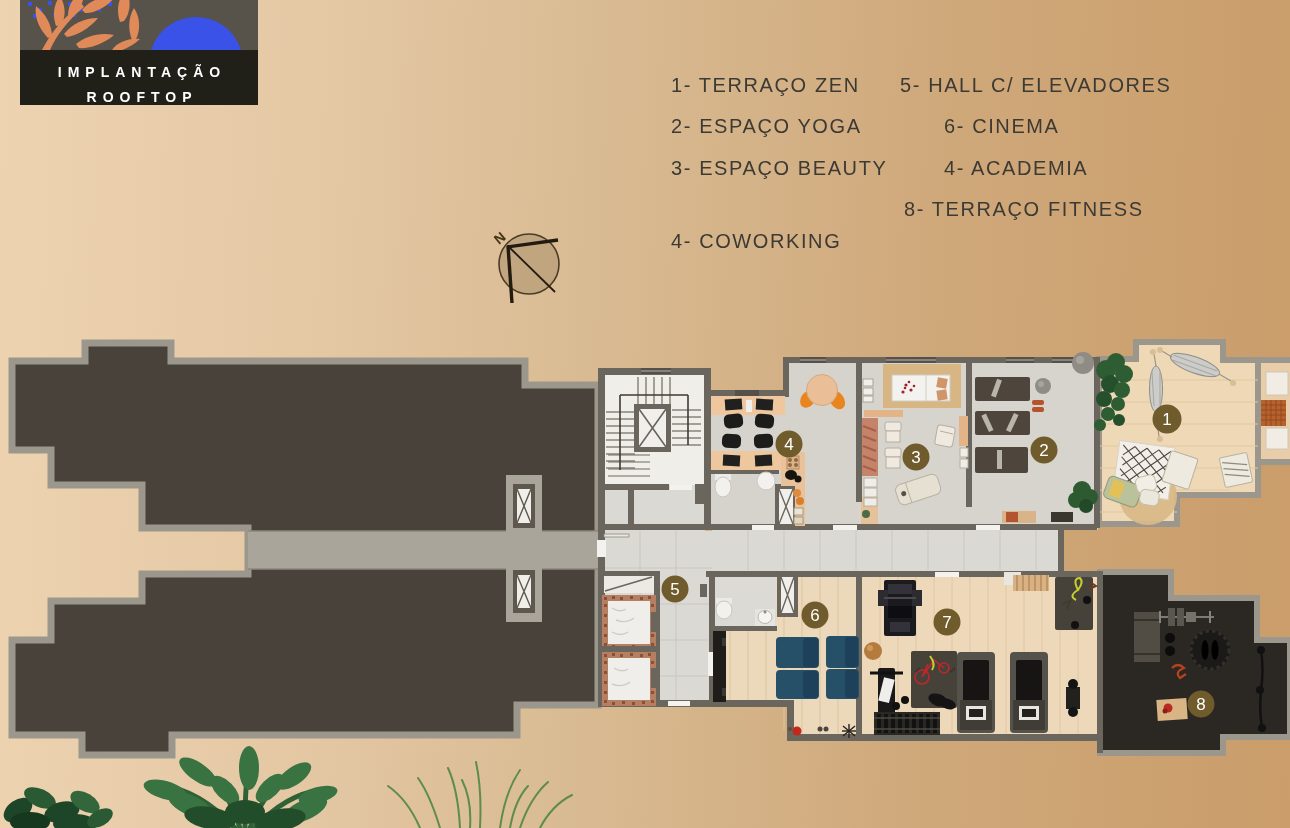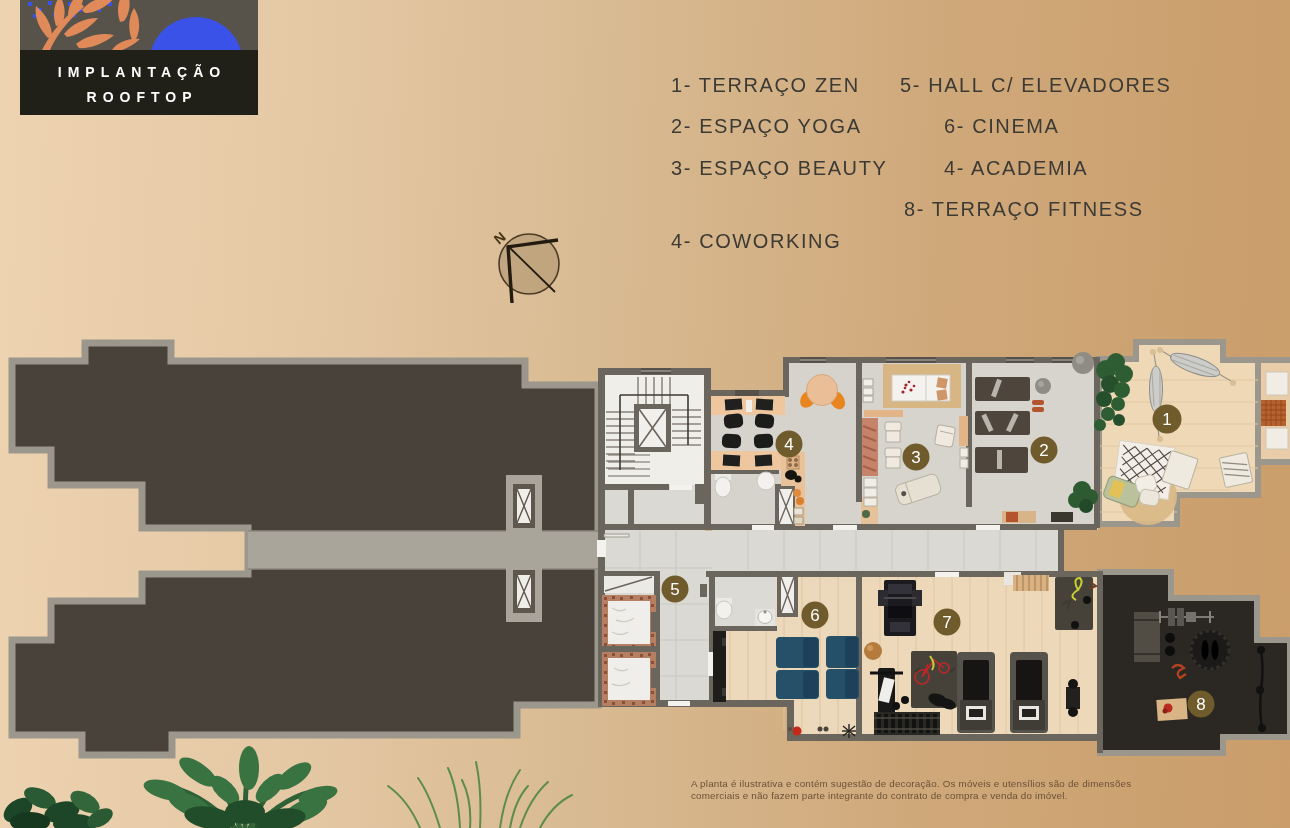--- a/index.html
+++ b/index.html
@@ -1,21 +1,21 @@
 <!DOCTYPE html>
 <html><head>
 <meta charset="utf-8">
 <style>
   html,body{margin:0;padding:0;}
   body{width:1290px;height:828px;overflow:hidden;font-family:"Liberation Sans", sans-serif;}
   .page{position:relative;width:1290px;height:828px;background:linear-gradient(92.5deg,#eed3b1 0%,#e4c8a4 25%,#d9bb93 45%,#cfa87a 72%,#ca9d6a 100%);overflow:hidden;}
   .legend{position:absolute;font-size:20px;letter-spacing:1.6px;color:#3c3a34;font-weight:400;white-space:nowrap;}
   .titlebox{position:absolute;left:20px;top:0;width:238px;height:121px;}
   .titleart{position:absolute;left:0;top:0;width:238px;height:50px;background:#57524a;overflow:hidden;}
-  .titletext{position:absolute;left:0;top:50px;width:238px;height:65px;background:#201f18;color:#fff;text-align:center;}
+  .titletext{position:absolute;left:0;top:50px;width:238px;height:55px;background:#201f18;color:#fff;text-align:center;}
   .t1{margin-top:14px;font-size:14px;font-weight:bold;letter-spacing:6px;text-indent:6px;}
   .t2{margin-top:9px;font-size:14px;font-weight:bold;letter-spacing:6px;text-indent:6px;}
   .disc{position:absolute;left:691px;top:778px;width:470px;font-size:9.8px;line-height:11.6px;color:#6b5137;letter-spacing:0.2px;}
   svg{position:absolute;left:0;top:0;}
 </style>
 </head>
 <body>
 <div class="page">
 
 <div class="titlebox">
@@ -824,15 +824,14 @@
   <path d="M460,828 Q458,790 448,768"></path>
   <path d="M480,828 Q482,790 476,762"></path>
   <path d="M500,828 Q505,792 520,770"></path>
   <path d="M520,828 Q530,798 548,782"></path>
   <path d="M540,828 Q552,805 572,795"></path>
   <path d="M470,828 Q472,800 462,780"></path>
   <path d="M510,828 Q515,800 528,786"></path>
 </g>
 </svg>
 
-<div class="disc">A planta é ilustrativa e contém sugestão de decoração. Os móveis e utensílios são de dimensões<br>comerciais e não fazem parte integrante do contrato de compra e venda do imóvel.</div>
 
 </div>
 
 </body></html>

